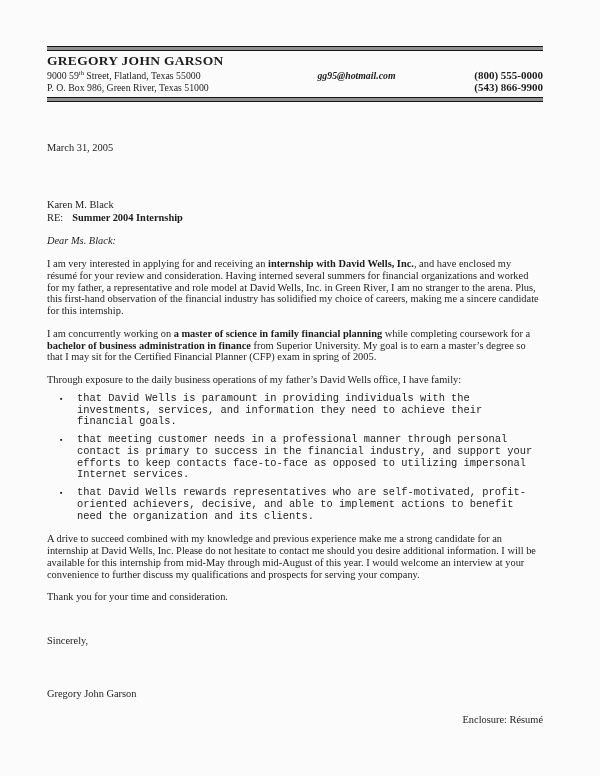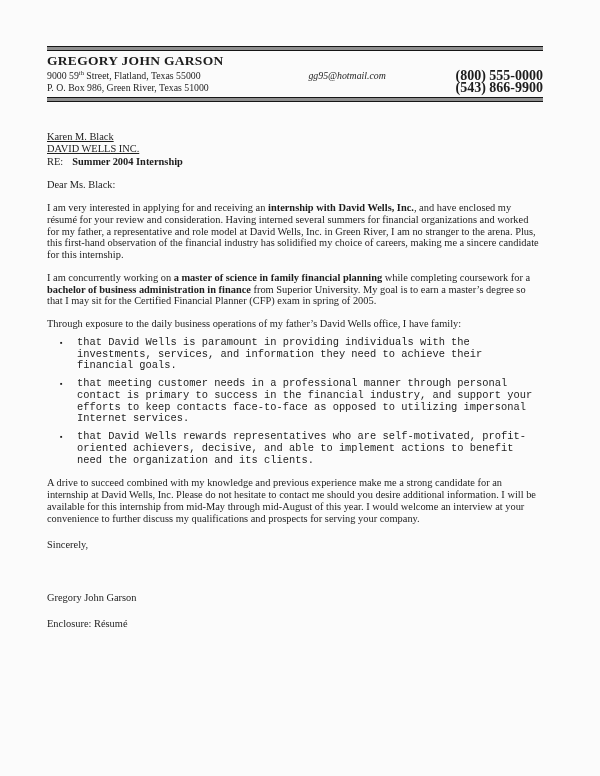--- a/index.html
+++ b/index.html
@@ -47,59 +47,60 @@
   .lh-address {
     font-size: 9.8px;
     line-height: 11.5px;
   }
   .lh-address sup { font-size: 6.5px; line-height: 0; }
   .lh-email {
     font-size: 9.8px;
     font-style: italic;
     line-height: 11.5px;
     margin-left: 30px;
+    font-weight: bold;
   }
   .lh-phones {
-    font-size: 14px;
+    font-size: 11px;
     font-weight: bold;
     text-align: center;
     line-height: 11.5px;
   }
   .letterhead .rule.bottom { margin-top: 4px; }
 
   .body-text { font-size: 10.4px; line-height: 11.75px; }
 
   .date-line { margin-top: 40px; }
-  .recipient { margin-top: 29px; text-decoration: underline; }
+  .recipient { margin-top: 45px; }
   .re-line { margin-top: 1px; }
   .re-label { display: inline-block; margin-right: 9px; }
   .re-subject { font-weight: bold; }
-  .salutation { margin-top: 12px; }
+  .salutation { margin-top: 12px; font-style: italic; }
 
   p.para { margin: 11px 0 0 0; }
   strong { font-weight: bold; }
 
   .bullets { margin-top: 7px; }
   .bullet-item {
     display: flex;
     margin-top: 6px;
   }
   .bullet-item:first-child { margin-top: 0; }
   .bullet-glyph {
     flex: 0 0 auto;
     width: 17px;
     margin-left: 13px;
     font-size: 7.5px;
     line-height: 11.75px;
   }
   .bullet-text { flex: 1 1 auto; font-family: Liberation Mono, monospace; }
 
-  .closing { margin-top: 15px; }
+  .closing { margin-top: 32px; }
   .signature-name { margin-top: 41px; }
-  .enclosure { margin-top: 14px; }
+  .enclosure { margin-top: 14px; text-align: right; }
 </style>
 </head>
 <body>
 
 <div class="page">
 
   <div class="letterhead">
     <div class="rule top"></div>
     <div class="lh-name">GREGORY JOHN GARSON</div>
     <div class="lh-row">
@@ -111,24 +112,24 @@
       <div class="lh-phones">
         <div>(800) 555-0000</div>
         <div>(543) 866-9900</div>
       </div>
     </div>
     <div class="rule bottom"></div>
   </div>
 
   <div class="body-text">
 
+    <div class="date-line">March 31, 2005</div>
 
     <div class="recipient">
       <div>Karen M. Black</div>
-      <div>DAVID WELLS INC.</div>
     </div>
 
     <div class="re-line">
       <span class="re-label">RE:</span><span class="re-subject">Summer 2004 Internship</span>
     </div>
 
     <div class="salutation">Dear Ms. Black:</div>
 
     <p class="para"><span>I am very interested in applying for and receiving an </span><strong>internship with David Wells, Inc.</strong><span>, and have enclosed my résumé for your review and consideration. Having interned several summers for financial organizations and worked for my father, a representative and role model at David Wells, Inc. in Green River, I am no stranger to the arena. Plus, this first-hand observation of the financial industry has solidified my choice of careers, making me a sincere candidate for this internship.</span></p>
 
@@ -147,20 +148,21 @@
       </div>
       <div class="bullet-item">
         <span class="bullet-glyph">▪</span>
         <span class="bullet-text">that David Wells rewards representatives who are self-motivated, profit-oriented achievers, decisive, and able to implement actions to benefit need the organization and its clients.</span>
       </div>
     </div>
 
 
     <p class="para">A drive to succeed combined with my knowledge and previous experience make me a strong candidate for an internship at David Wells, Inc. Please do not hesitate to contact me should you desire additional information. I will be available for this internship from mid-May through mid-August of this year. I would welcome an interview at your convenience to further discuss my qualifications and prospects for serving your company.</p>
 
+    <p class="para">Thank you for your time and consideration.</p>
 
     <div class="closing">Sincerely,</div>
 
     <div class="signature-name">Gregory John Garson</div>
 
     <div class="enclosure">Enclosure: Résumé</div>
 
   </div>
 </div>
 

